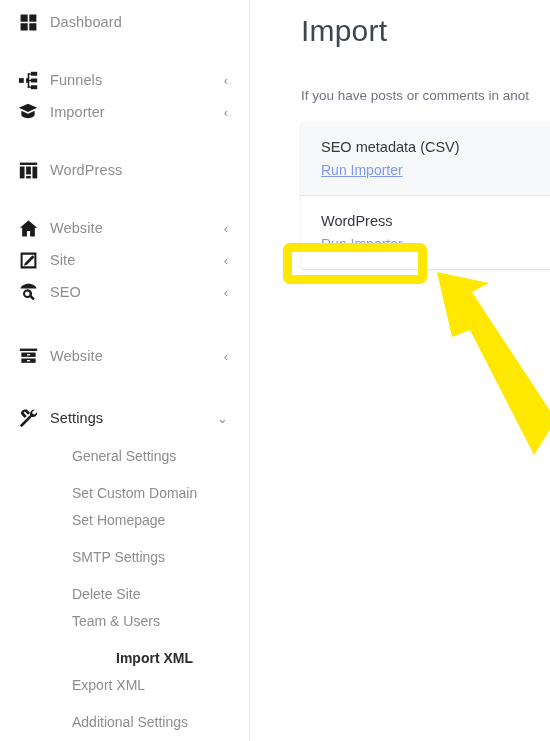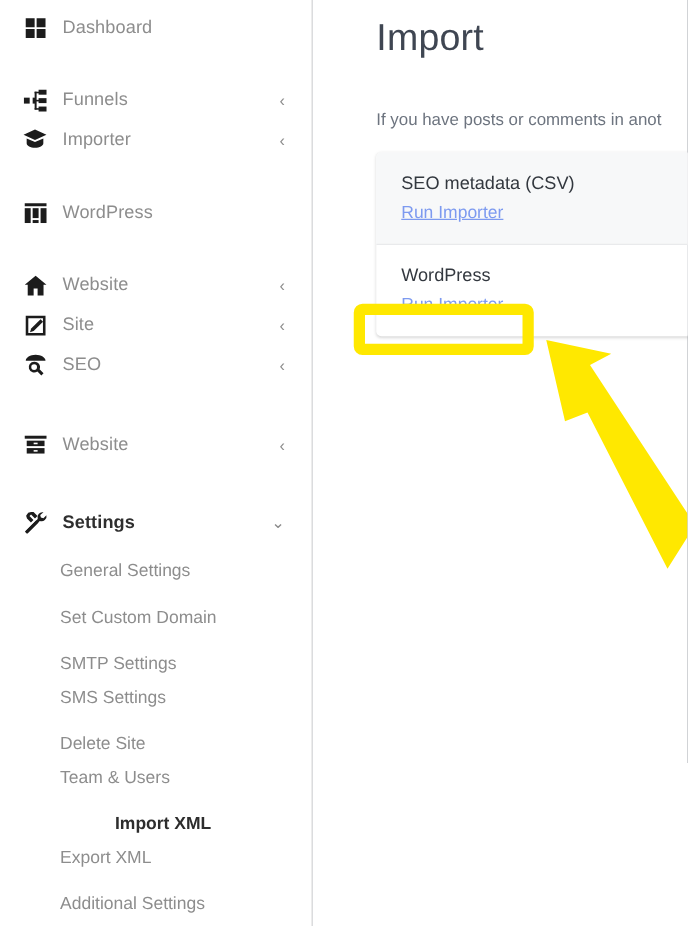--- a/index.html
+++ b/index.html
@@ -25,27 +25,27 @@
     padding-left: 17px; padding-right: 14px;
   }
   .nav-item .ico {
     width: 22px; height: 22px; flex: 0 0 22px;
     display: flex; align-items: center; justify-content: center;
     margin-right: 11px;
   }
   .nav-item .lbl {
     font-size: 14.5px; color: #8d8d8d; letter-spacing: .1px; white-space: nowrap;
   }
-  .nav-item.active .lbl { color: #2f2f2f; font-weight: bold; }
+  .nav-item.active .lbl { color: #2f2f2f; font-weight: normal; }
   .nav-item .chev {
     position: absolute; right: 21px; top: 50%; transform: translateY(-50%);
     font-size: 13px; color: #8d8d8d; line-height: 1;
   }
   .sub-item {
-    display: flex; align-items: center; height: 27px; padding-left: 48px;
+    display: flex; align-items: center; height: 27px; padding-left: 48px; margin-left: 24px;
   }
   .sub-item .lbl { font-size: 14px; color: #8d8d8d; white-space: nowrap; }
   .sub-item.active .lbl { color: #2d2d2d; font-weight: bold; padding-left: 44px; }
   .gap-s { height: 10px; }
   .gap-l { height: 26px; }
 
   svg.gi { display:block; }
   svg.gi path, svg.gi rect, svg.gi circle, svg.gi polygon { fill: #1c1c1c; }
 
   
@@ -210,26 +210,26 @@
     </div>
     <div class="gap-s" style="height:8px"></div>
 
     <div class="sub-item">
       <span class="lbl">General Settings</span>
     </div>
     <div class="gap-s"></div>
     <div class="sub-item">
       <span class="lbl">Set Custom Domain</span>
     </div>
+    <div class="sub-item">
+      <span class="lbl">Set Homepage</span>
+    </div>
     <div class="gap-s"></div>
     <div class="sub-item">
       <span class="lbl">SMTP Settings</span>
-    </div>
-    <div class="sub-item">
-      <span class="lbl">SMS Settings</span>
     </div>
     <div class="gap-s"></div>
     <div class="sub-item">
       <span class="lbl">Delete Site</span>
     </div>
     <div class="sub-item">
       <span class="lbl">Team &amp; Users</span>
     </div>
     <div class="gap-s"></div>
     <div class="sub-item active">

